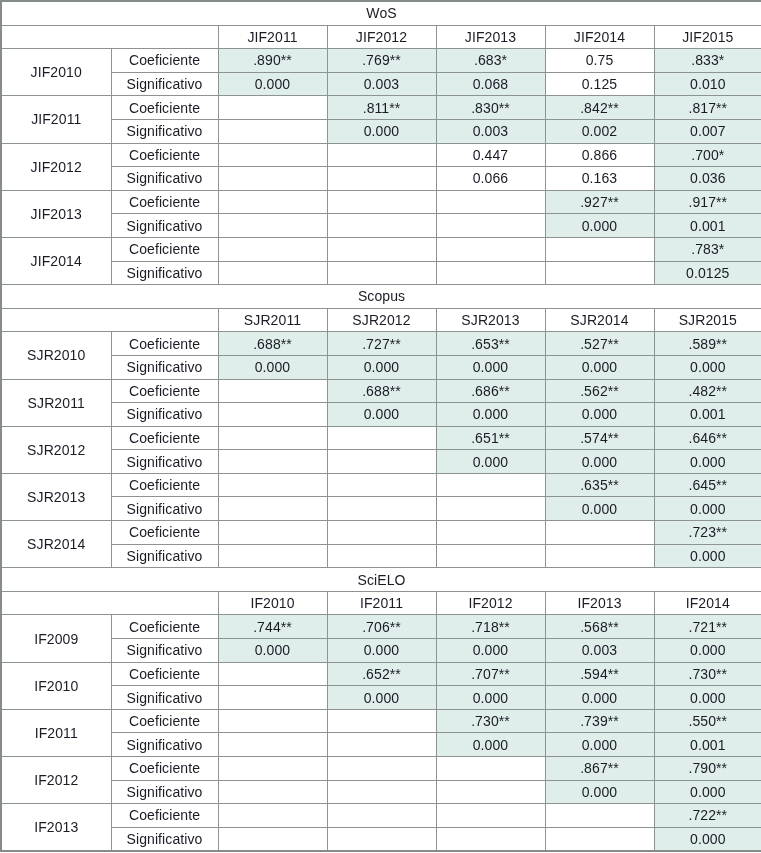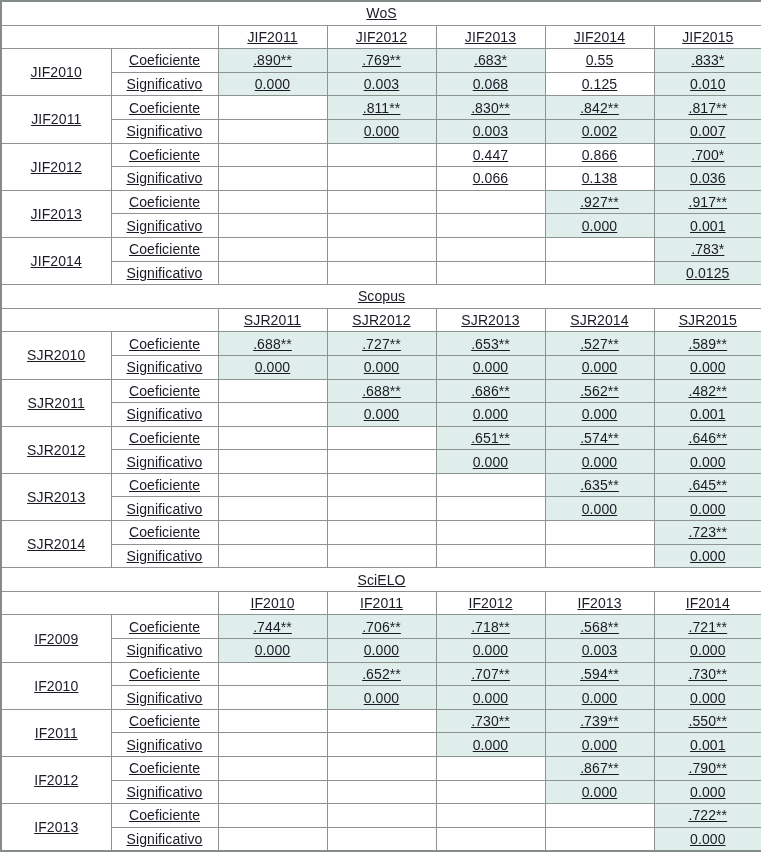--- a/index.html
+++ b/index.html
@@ -8,21 +8,21 @@
     --border:#8d9391;
     --outer:#848b89;
     --text:#1b1b26;
   }
   html,body{margin:0;padding:0;background:#ffffff;}
   body{
     font-family:"Liberation Sans", sans-serif;
     color:var(--text);
     -webkit-font-smoothing:antialiased;
   }
-  .wrap{width:661px;text-decoration:underline;}
+  .wrap{width:661px;}
   table.corr{
     width:761px;
     border-collapse:collapse;
     table-layout:fixed;
     border:2px solid var(--outer);
     font-size:14px;
   }
   table.corr td{
     border:1px solid var(--border);
     height:22.6px;
@@ -64,21 +64,21 @@
           <td class="hdr">JIF2013</td>
           <td class="hdr">JIF2014</td>
           <td class="hdr">JIF2015</td>
         </tr>
         <tr>
           <td class="hdr" rowspan="2">JIF2010</td>
           <td class="hdr">Coeficiente</td>
           <td class="val shaded">.890**</td>
           <td class="val shaded">.769**</td>
           <td class="val shaded">.683*</td>
-          <td class="val">0.55</td>
+          <td class="val">0.75</td>
           <td class="val shaded">.833*</td>
         </tr>
         <tr>
           <td class="hdr">Significativo</td>
           <td class="val shaded">0.000</td>
           <td class="val shaded">0.003</td>
           <td class="val shaded">0.068</td>
           <td class="val">0.125</td>
           <td class="val shaded">0.010</td>
         </tr>
@@ -106,21 +106,21 @@
           <td class="val"></td>
           <td class="val">0.447</td>
           <td class="val">0.866</td>
           <td class="val shaded">.700*</td>
         </tr>
         <tr>
           <td class="hdr">Significativo</td>
           <td class="val"></td>
           <td class="val"></td>
           <td class="val">0.066</td>
-          <td class="val">0.138</td>
+          <td class="val">0.163</td>
           <td class="val shaded">0.036</td>
         </tr>
         <tr>
           <td class="hdr" rowspan="2">JIF2013</td>
           <td class="hdr">Coeficiente</td>
           <td class="val"></td>
           <td class="val"></td>
           <td class="val"></td>
           <td class="val shaded">.927**</td>
           <td class="val shaded">.917**</td>

